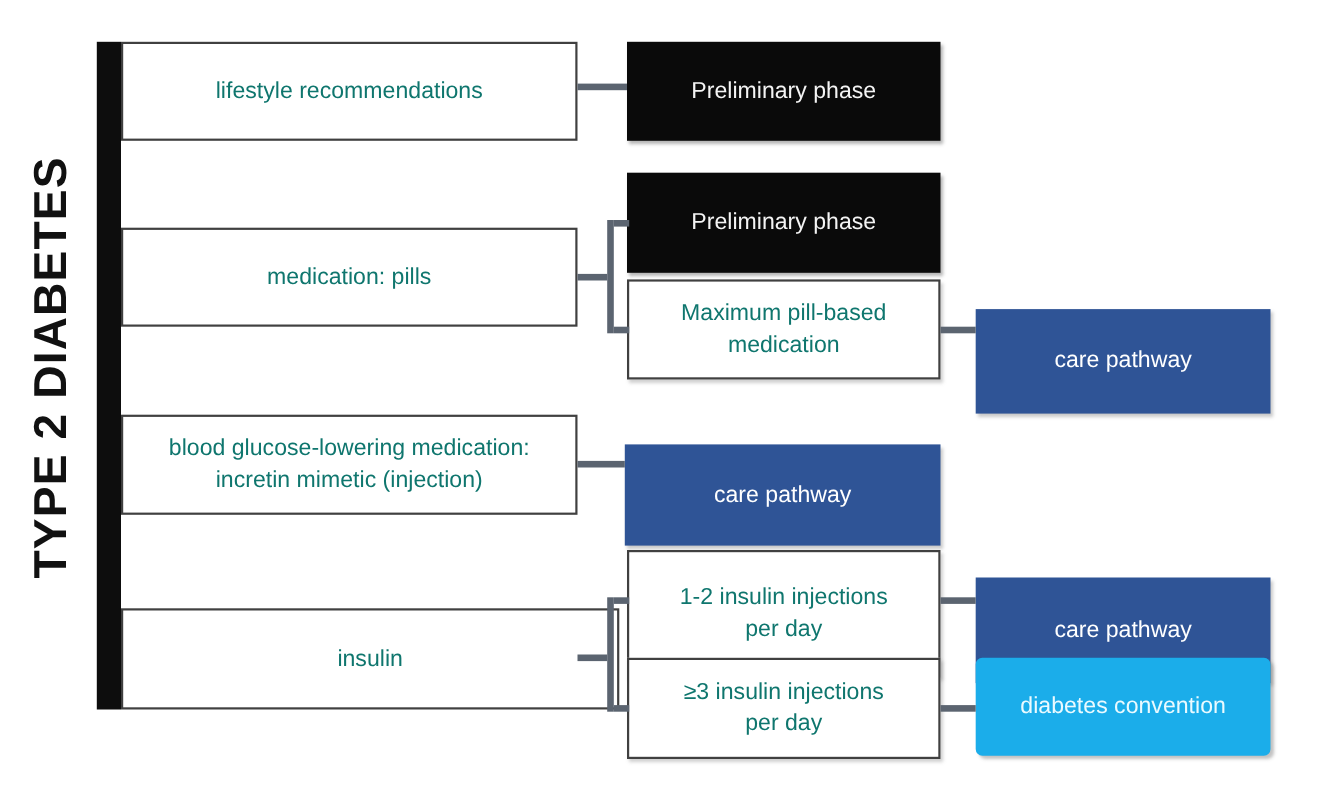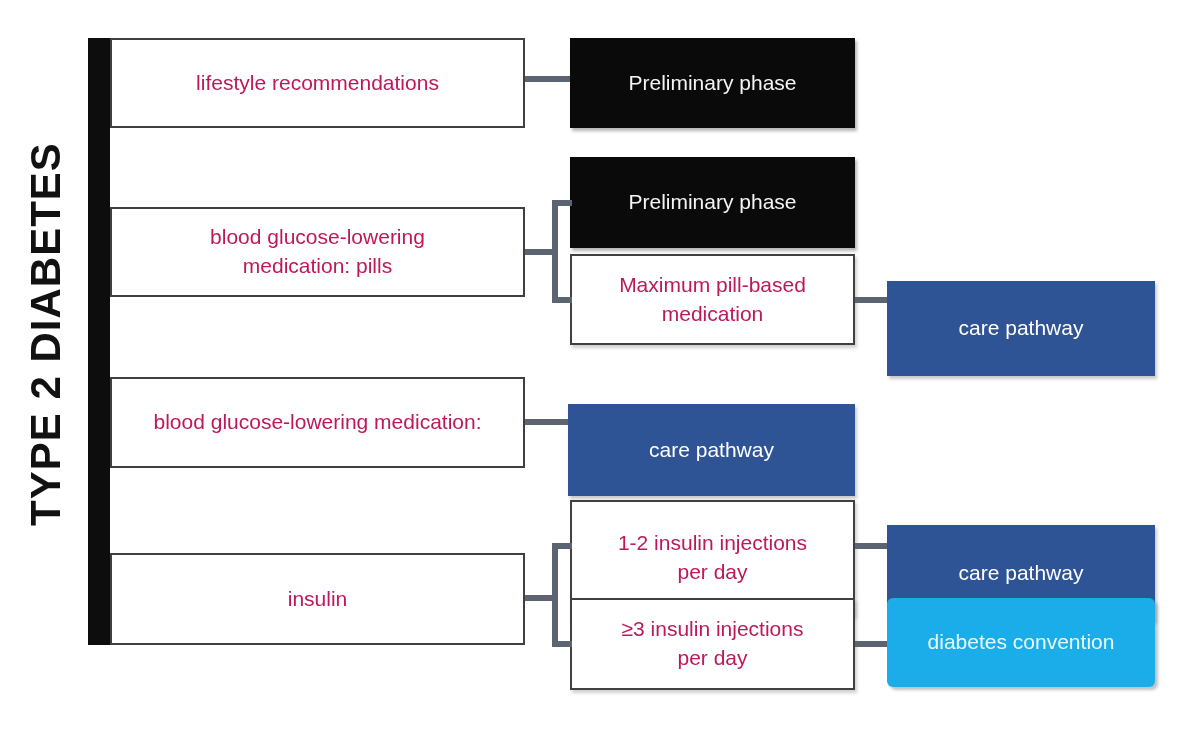--- a/index.html
+++ b/index.html
@@ -12,21 +12,21 @@
     white-space:nowrap;font-size:42px;font-weight:bold;
     letter-spacing:1px;color:#111;
   }
   .stage-bar{
     position:absolute;left:88px;top:38px;width:22px;height:607px;
     background:var(--stage-bar,#0d0d0d);
   }
   .box{
     position:absolute;box-sizing:border-box;
     display:flex;flex-direction:column;justify-content:center;align-items:center;
-    text-align:center;line-height:1.38;font-size:21px;color:#be185d;
+    text-align:center;line-height:1.38;font-size:21px;color:#0f766e;
   }
   .box .line{display:block;}
   .white-box{background:#ffffff;border:2px solid var(--box-border,#404040);}
   .black-box{
     background:var(--black-box,#0a0a0a);color:#f4f4f4;
     box-shadow:2px 3px 3px rgba(90,90,90,0.45);
   }
   .blue-box{
     background:var(--dark-blue,#2f5496);color:#fff;
     box-shadow:2px 3px 3px rgba(120,120,120,0.4);
@@ -46,29 +46,29 @@
 
   <div class="vtitle">TYPE 2 DIABETES</div>
 
   <div class="stage-bar"></div>
 
   <div class="box white-box" style="left:110px;top:38px;width:415px;height:90px;">
     <span class="line">lifestyle recommendations</span>
   </div>
 
   <div class="box white-box" style="left:110px;top:207px;width:415px;height:90px;">
-    <span class="line">blood glucose-lowering</span>
     <span class="line">medication: pills</span>
   </div>
 
   <div class="box white-box" style="left:110px;top:377px;width:415px;height:91px;">
     <span class="line">blood glucose-lowering medication:</span>
+    <span class="line">incretin mimetic (injection)</span>
   </div>
 
-  <div class="box white-box" style="left:110px;top:553px;width:415px;height:92px;">
+  <div class="box white-box" style="left:110px;top:553px;width:453px;height:92px;">
     <span class="line">insulin</span>
   </div>
 
   <div class="box black-box" style="left:570px;top:38px;width:285px;height:90px;">
     <span class="line">Preliminary phase</span>
   </div>
 
   <div class="box black-box" style="left:570px;top:157px;width:285px;height:91px;">
     <span class="line">Preliminary phase</span>
   </div>

